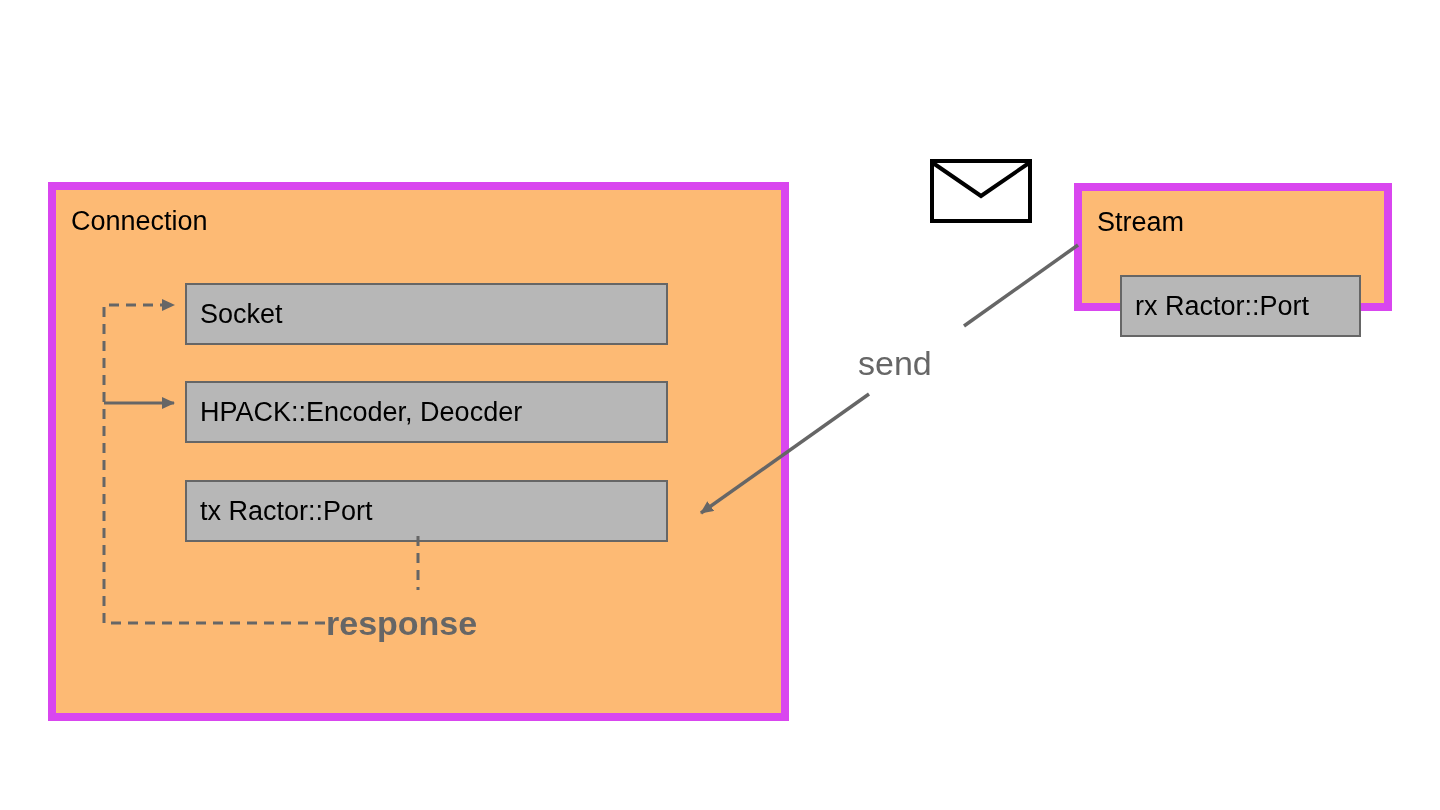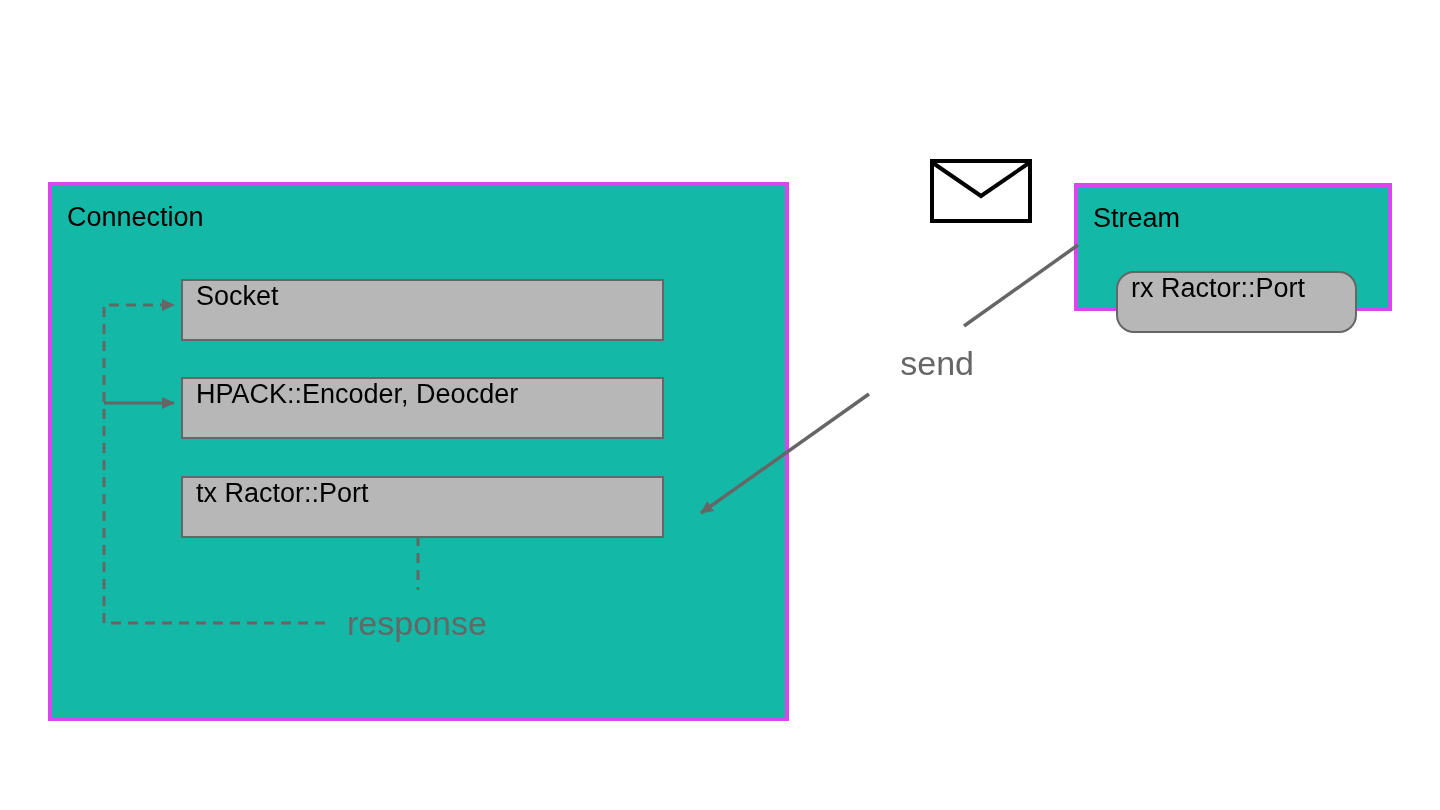--- a/index.html
+++ b/index.html
@@ -10,61 +10,62 @@
   }
   #canvas {
     position: relative;
     width: 1440px;
     height: 810px;
     background: #ffffff;
     overflow: hidden;
   }
   .outer-box {
     position: absolute;
-    background: #14b8a6;
-    border: 4px solid #d946ef;
+    background: #fdba74;
+    border: 8px solid #d946ef;
     box-sizing: border-box;
   }
   .outer-title {
     position: absolute;
     left: 15px;
     top: 16px;
     font-size: 27px;
     line-height: 30px;
     color: #000000;
     white-space: nowrap;
   }
   .inner-box {
     position: absolute;
     background: #b7b7b7;
     border: 2px solid #666666;
     box-sizing: border-box;
     display: flex;
+    align-items: center;
     padding-left: 13px;
     font-size: 27px;
     color: #000000;
     white-space: nowrap;
   }
   #connection-box { left: 48px;  top: 182px; width: 741px; height: 539px; }
   #socket-box     { left: 129px; top: 93px;  width: 483px; height: 62px; }
   #hpack-box      { left: 129px; top: 191px; width: 483px; height: 62px; }
   #tx-port-box    { left: 129px; top: 290px; width: 483px; height: 62px; }
 
   #stream-box     { left: 1074px; top: 183px; width: 318px; height: 128px; }
-  #rx-port-box    { left: 38px;   top: 84px;  width: 241px; height: 62px; border-radius: 18px; }
+  #rx-port-box    { left: 38px;   top: 84px;  width: 241px; height: 62px; }
 
   .annotation {
     position: absolute;
     font-size: 34px;
     line-height: 34px;
     color: #666666;
     white-space: nowrap;
   }
-  #send-label     { left: 858px; top: 346px; width: 116px; text-align: right; }
-  #response-label { left: 347px; top: 606px; }
+  #send-label     { left: 858px; top: 346px; width: 116px; text-align: left; }
+  #response-label { left: 326px; top: 606px; font-weight: bold; }
 
   #connector-layer {
     position: absolute;
     left: 0;
     top: 0;
     width: 1440px;
     height: 810px;
     pointer-events: none;
     z-index: 5;
   }

